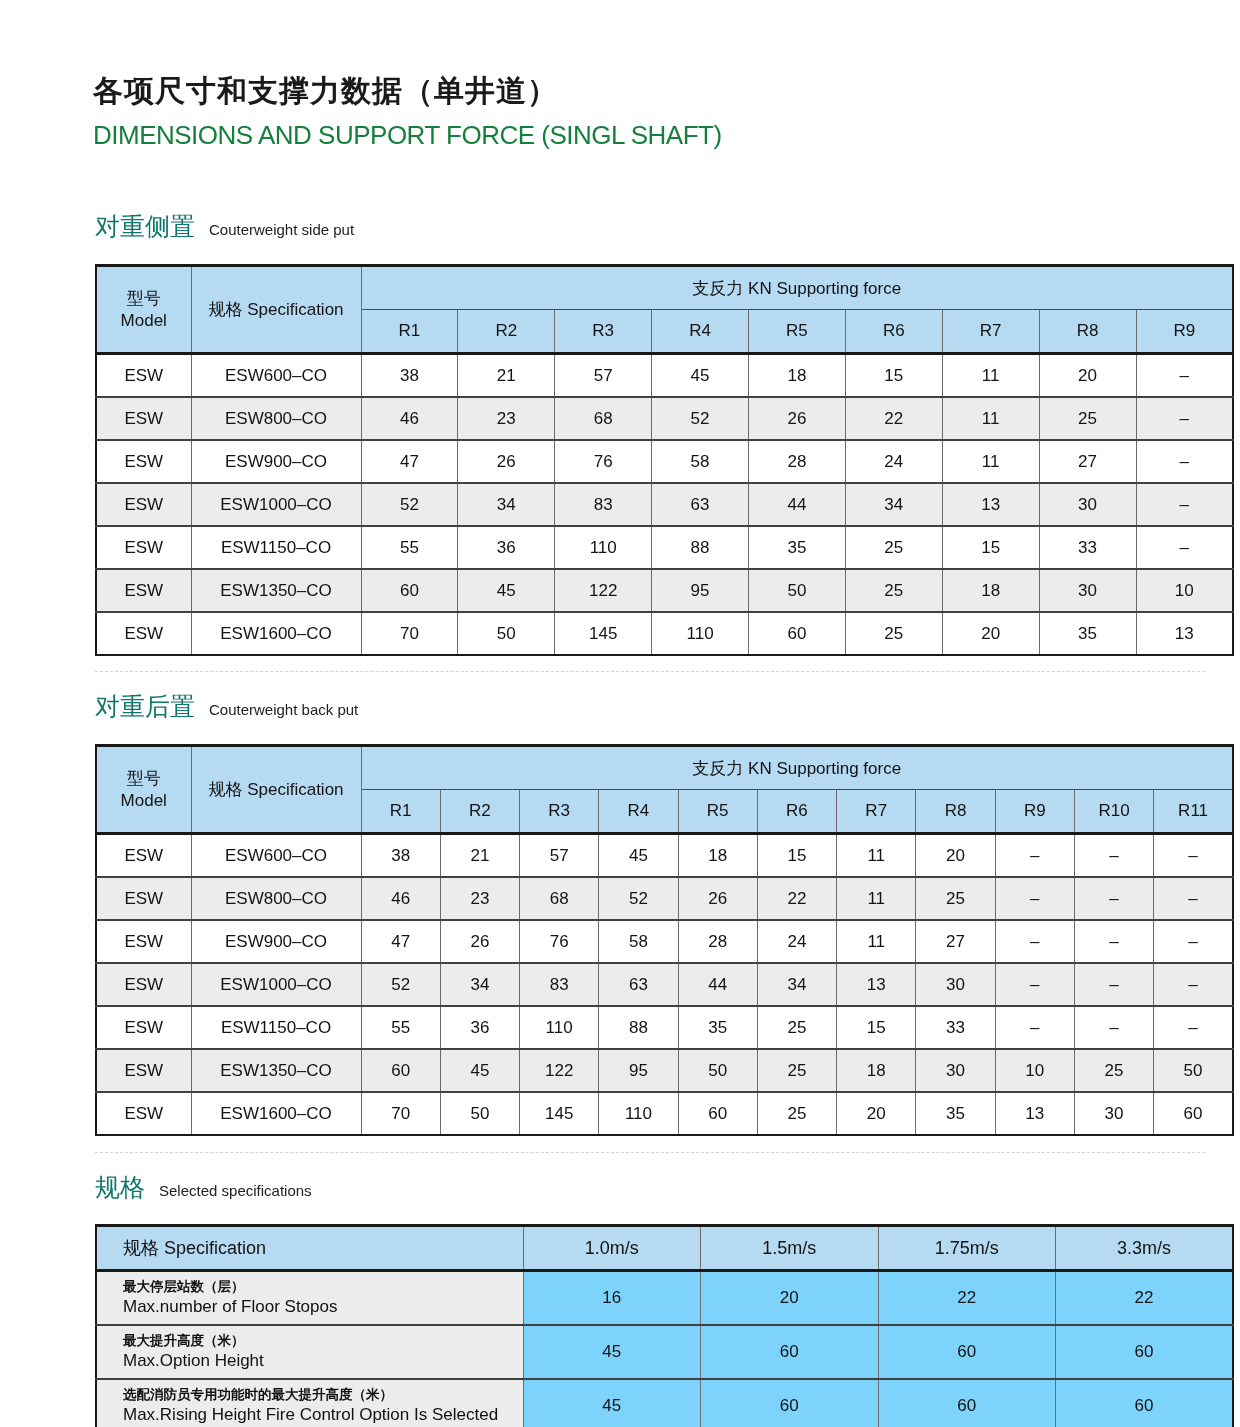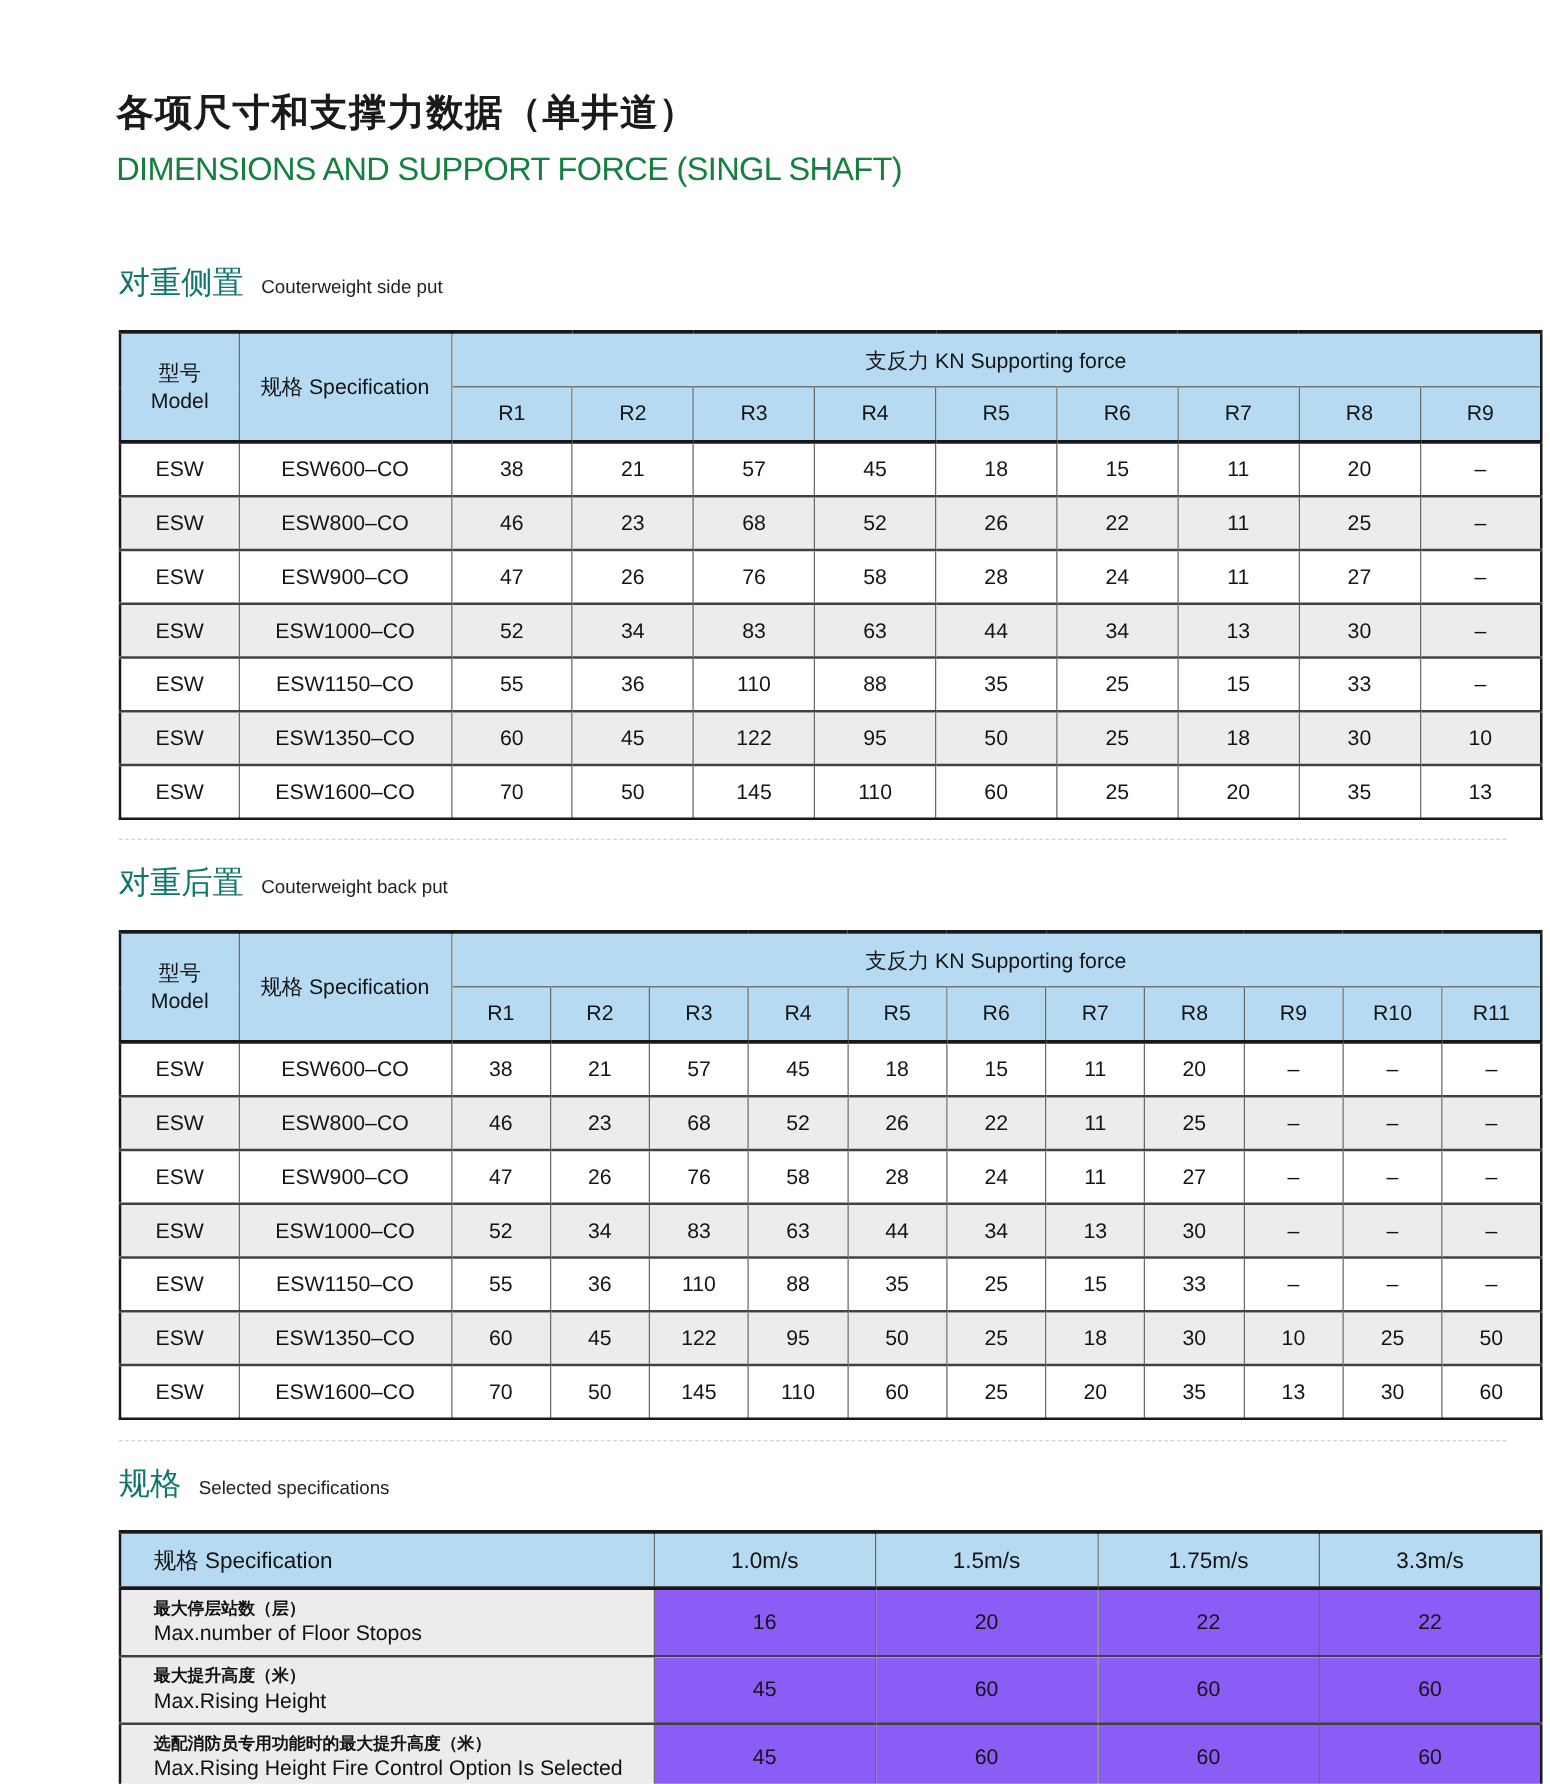--- a/index.html
+++ b/index.html
@@ -69,21 +69,21 @@
 
   .force-table thead tr.group-row th{height:42px;}
   .force-table thead tr.r-row th{height:42px;}
   .force-table thead th.model-th div{line-height:1.25;}
   .force-table tbody td{height:41px;background:#ffffff;}
   .force-table tbody tr.alt td{background:var(--gray,#ececec);}
   .force-table tbody tr:first-child td{border-top:3px solid #191919;}
 
   .spec-table thead th{height:42px;font-size:18px;}
   .spec-table thead th.spec-label-th{text-align:left;padding-left:26px;}
-  .spec-table tbody td{height:42px;background:#8b5cf6;}
+  .spec-table tbody td{height:42px;background:#7dd3fc;}
   .spec-table tbody tr:first-child td{border-top:3px solid #191919;}
   .spec-table tbody td.label-cell{
     background:var(--gray,#ececec);
     text-align:left;padding:5px 16px 5px 26px;
     white-space:normal;
   }
   .spec-table tbody td.label-cell .cn{
     font-size:13.5px;font-weight:bold;line-height:1.35;color:#111;
   }
   .spec-table tbody td.label-cell .en{
@@ -395,21 +395,21 @@
             <div class="en">Max.number of Floor Stopos</div>
           </td>
           <td>16</td>
           <td>20</td>
           <td>22</td>
           <td>22</td>
         </tr>
         <tr>
           <td class="label-cell">
             <div class="cn">最大提升高度（米）</div>
-            <div class="en">Max.Rising Height</div>
+            <div class="en">Max.Option Height</div>
           </td>
           <td>45</td>
           <td>60</td>
           <td>60</td>
           <td>60</td>
         </tr>
         <tr>
           <td class="label-cell">
             <div class="cn">选配消防员专用功能时的最大提升高度（米）</div>
             <div class="en">Max.Rising Height Fire Control Option Is Selected</div>

